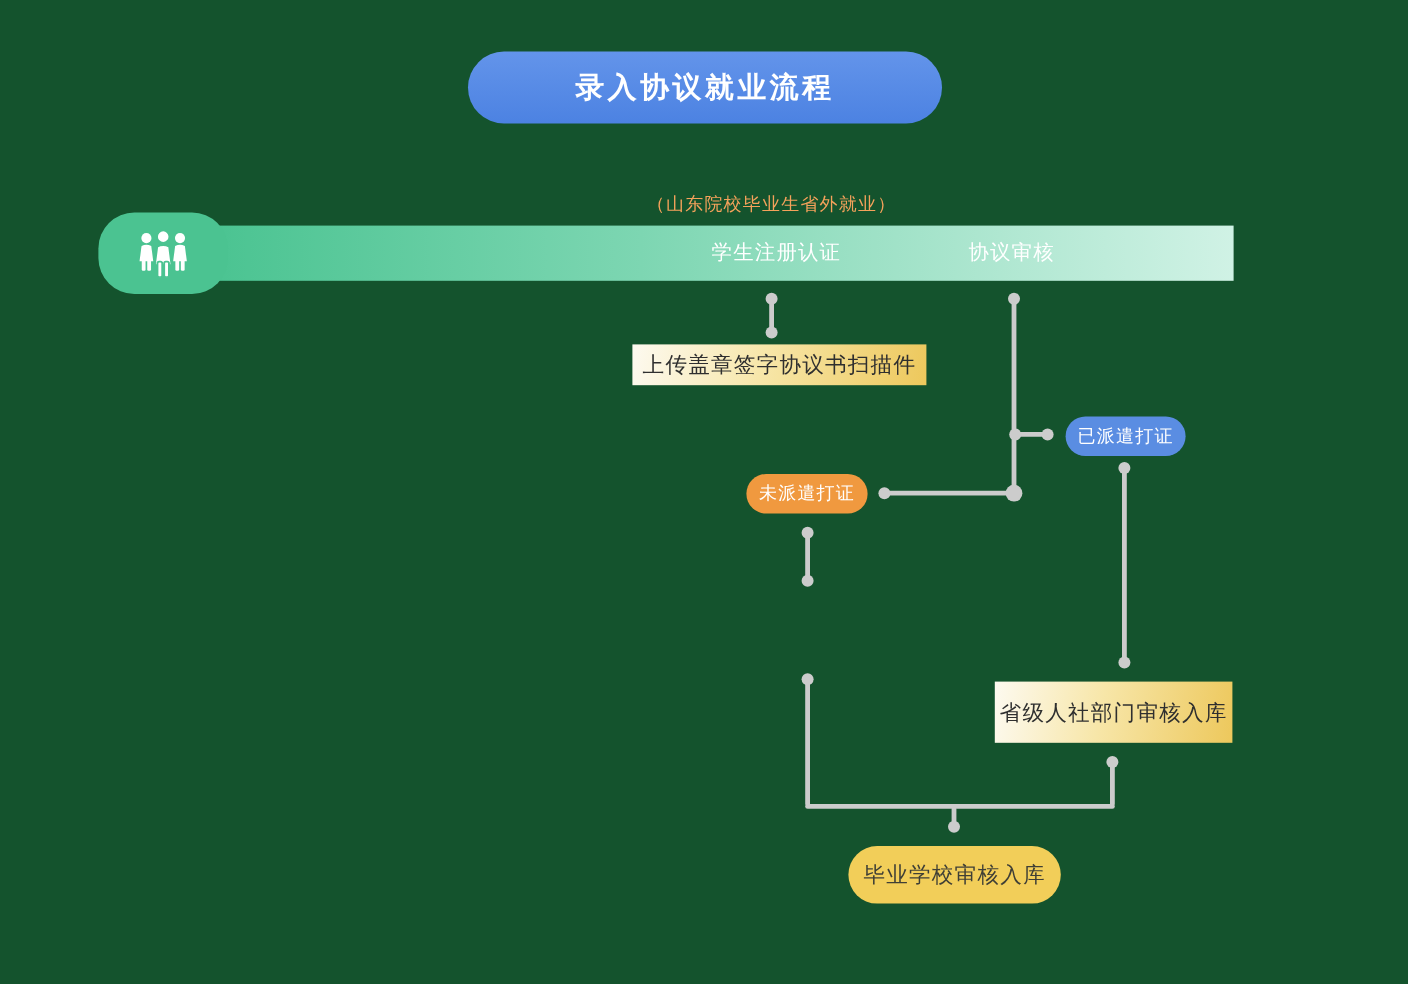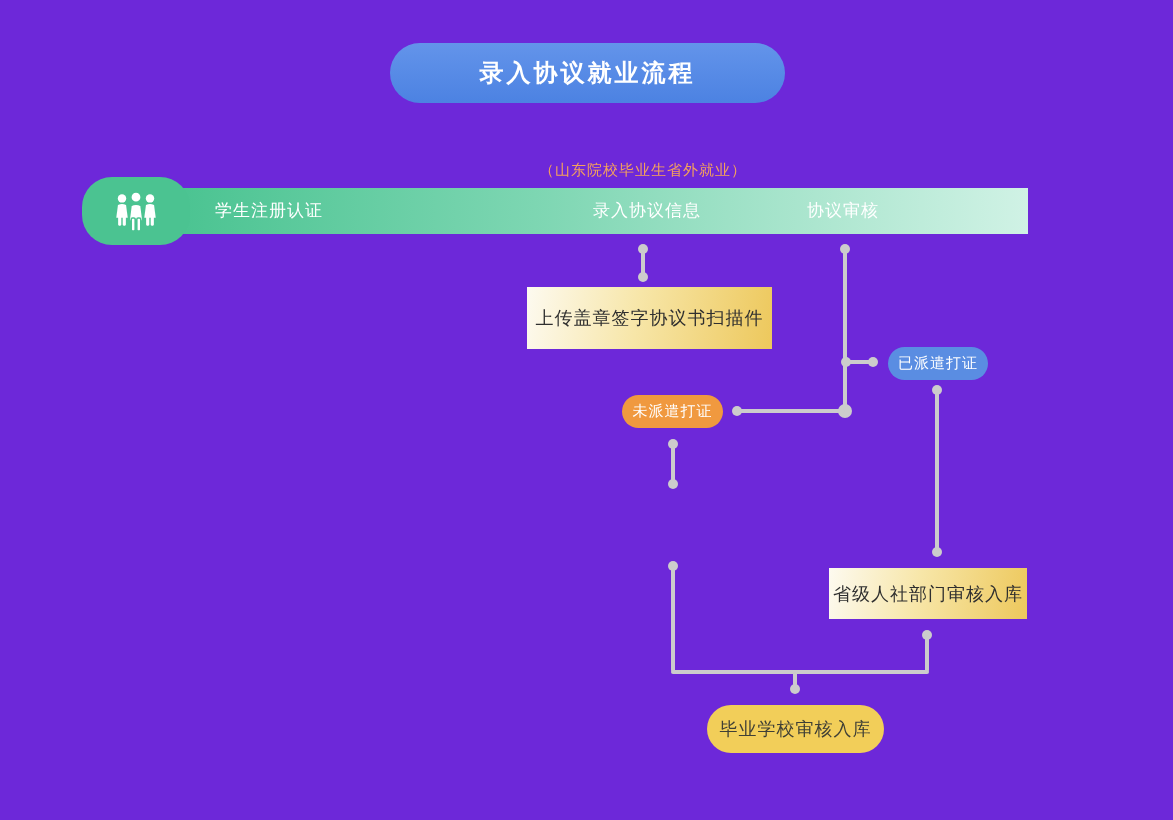--- a/index.html
+++ b/index.html
@@ -1,17 +1,17 @@
 <!DOCTYPE html>
 <html><head>
 <meta charset="utf-8">
 <style>
   html,body{margin:0;padding:0;background:#ffffff;}
   .canvas{
-    position:relative;width:1173px;height:820px;background:#6d28d9;overflow:hidden;
+    position:relative;width:1173px;height:820px;background:#14532d;overflow:hidden;
     font-family:"Liberation Sans","DejaVu Sans",sans-serif;
   }
   
   .title-pill{
     position:absolute;left:390px;top:43px;width:395px;height:60px;border-radius:30px;
     background:linear-gradient(180deg,#6394EA,#4C82E2);
     display:flex;align-items:center;justify-content:center;
     color:#ffffff;font-size:24px;font-weight:bold;letter-spacing:3px;
   }
   
@@ -88,29 +88,28 @@
         </g>
         <g transform="translate(26,1)" stroke="#4BC391" stroke-width="1.6">
           <circle cx="0" cy="5.2" r="5.2"></circle>
           <path d="M-7 29 L-5 13.5 Q0 11 5 13.5 L7 29 Z"></path>
           <rect x="-4.8" y="26" width="4" height="13" rx="1.4"></rect>
           <rect x="0.8" y="26" width="4" height="13" rx="1.4"></rect>
         </g>
       </g>
     </svg>
   </div>
-  <div class="stage-label" style="left:215px;">学生注册认证</div>
-  <div class="stage-label centered" style="left:647px;">录入协议信息</div>
+  <div class="stage-label centered" style="left:647px;">学生注册认证</div>
   <div class="stage-label centered" style="left:843px;text-align:center;">协议审核</div>
 
   <div class="vline" style="left:641px;top:249px;height:28px;"></div>
   <div class="dot" style="left:638px;top:244px;"></div>
   <div class="dot" style="left:638px;top:272px;"></div>
 
-  <div class="gold-box" style="left:527px;top:287px;width:245px;height:62px;">上传盖章签字协议书扫描件</div>
+  <div class="gold-box" style="left:527px;top:287px;width:245px;height:34px;">上传盖章签字协议书扫描件</div>
 
   <div class="dot" style="left:840px;top:244px;"></div>
   <div class="vline" style="left:843px;top:249px;height:162px;"></div>
   <div class="dot big" style="left:838px;top:404px;"></div>
 
   <div class="hline" style="left:845px;top:360px;width:28px;"></div>
   <div class="dot" style="left:841px;top:357px;"></div>
   <div class="dot" style="left:868px;top:357px;"></div>
   <div class="pill blue" style="left:888px;top:347px;width:100px;">已派遣打证</div>
 

